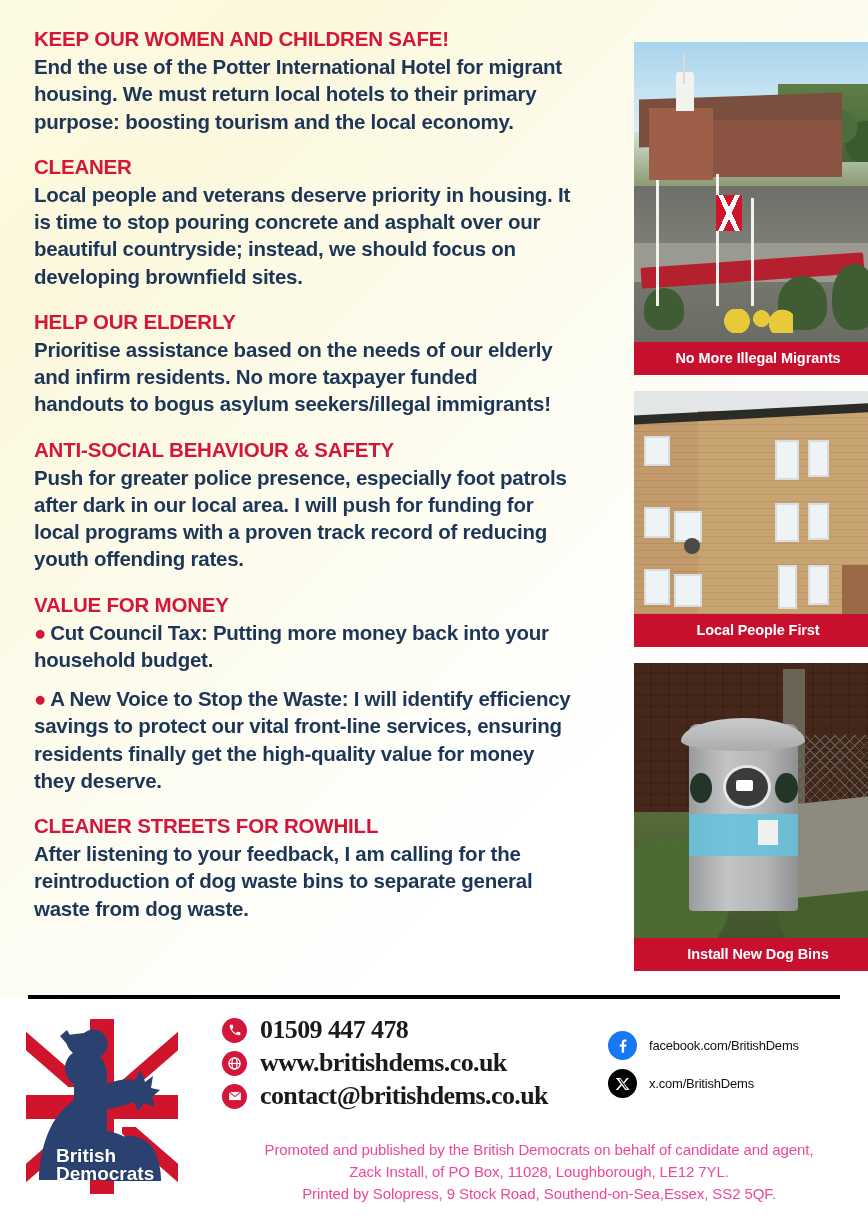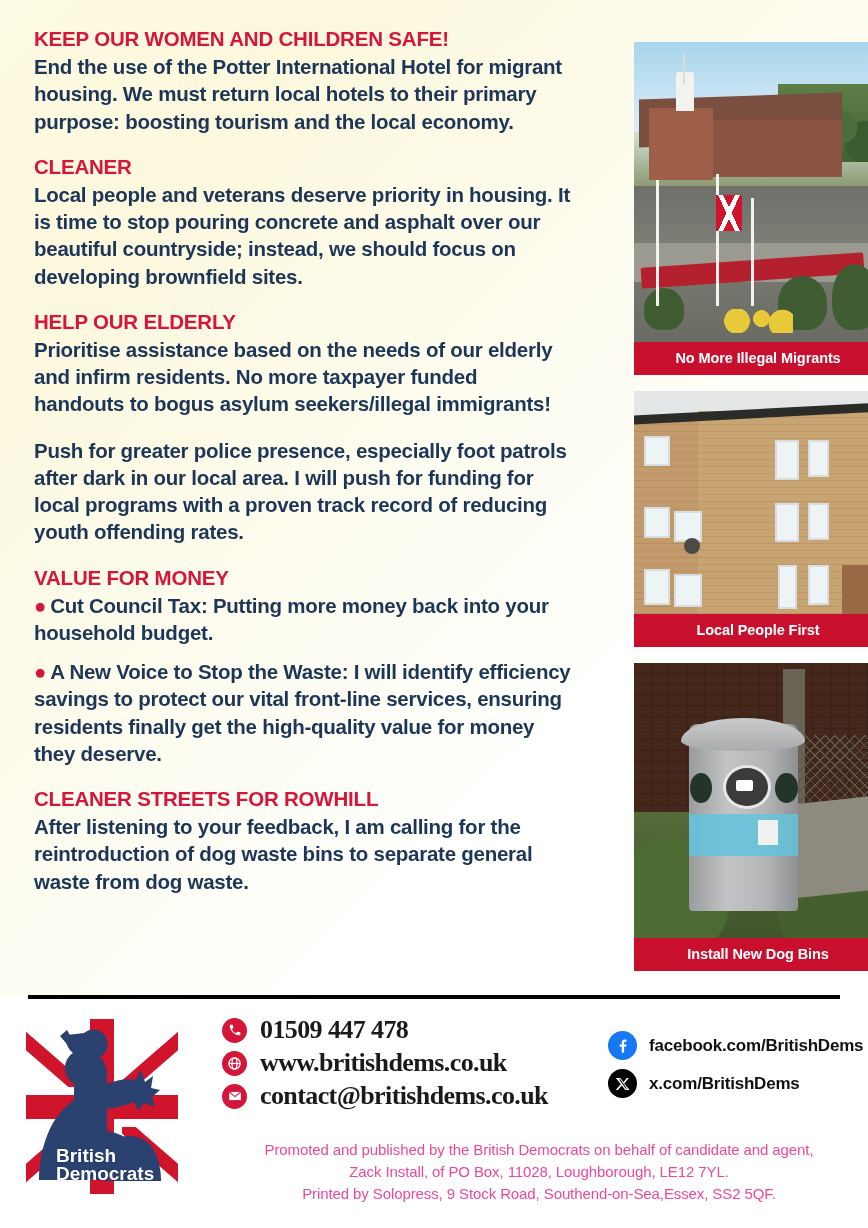--- a/index.html
+++ b/index.html
@@ -209,21 +209,21 @@
   .cicon svg{display:block;}
   .ctext{color:#1a1a1a;font-size:26px;font-weight:bold;letter-spacing:-0.6px;line-height:1;}
   
   .socials{position:absolute;left:608px;top:26px;}
   .srow{display:flex;align-items:center;margin-bottom:9px;}
   .srow:last-child{margin-bottom:0;}
   .sicon{width:29px;height:29px;border-radius:50%;flex:0 0 29px;margin-right:12px;
     display:flex;align-items:center;justify-content:center;}
   .sicon.fb{background:#1877f2;}
   .sicon.xx{background:#000000;}
-  .stext{color:#111111;font-size:17px;font-weight:bold;letter-spacing:-0.2px;}
+  .stext{color:#111111;font-size:13px;font-weight:normal;letter-spacing:-0.2px;}
   
   .imprint{
     position:absolute;left:224px;top:134px;width:630px;
     color:#ec4899;font-size:15px;line-height:1.45;letter-spacing:-0.1px;text-align:center;
   }
   .imprint div{white-space:nowrap;}
 </style>
 </head>
 <body>
 
@@ -243,20 +243,21 @@
           <h2 class="heading">CLEANER</h2>
           <p class="body">Local people and veterans deserve priority in housing. It is time to stop pouring concrete and asphalt over our beautiful countryside; instead, we should focus on developing brownfield sites.</p>
         </div>
 
         <div class="block">
           <h2 class="heading">HELP OUR ELDERLY</h2>
           <p class="body">Prioritise assistance based on the needs of our elderly and infirm residents. No more taxpayer funded handouts to bogus asylum seekers/illegal immigrants!</p>
         </div>
 
         <div class="block">
+          <h2 class="heading">ANTI-SOCIAL BEHAVIOUR &amp; SAFETY</h2>
           <p class="body">Push for greater police presence, especially foot patrols after dark in our local area. I will push for funding for local programs with a proven track record of reducing youth offending rates.</p>
         </div>
 
         <div class="block">
           <h2 class="heading">VALUE FOR MONEY</h2>
           <p class="body"><span class="bullet">●</span><span>Cut Council Tax: Putting more money back into your household budget.</span></p>
           <p class="body"><span class="bullet">●</span><span>A New Voice to Stop the Waste: I will identify efficiency savings to protect our vital front-line services, ensuring residents finally get the high-quality value for money they deserve.</span></p>
         </div>
 
         <div class="block">

